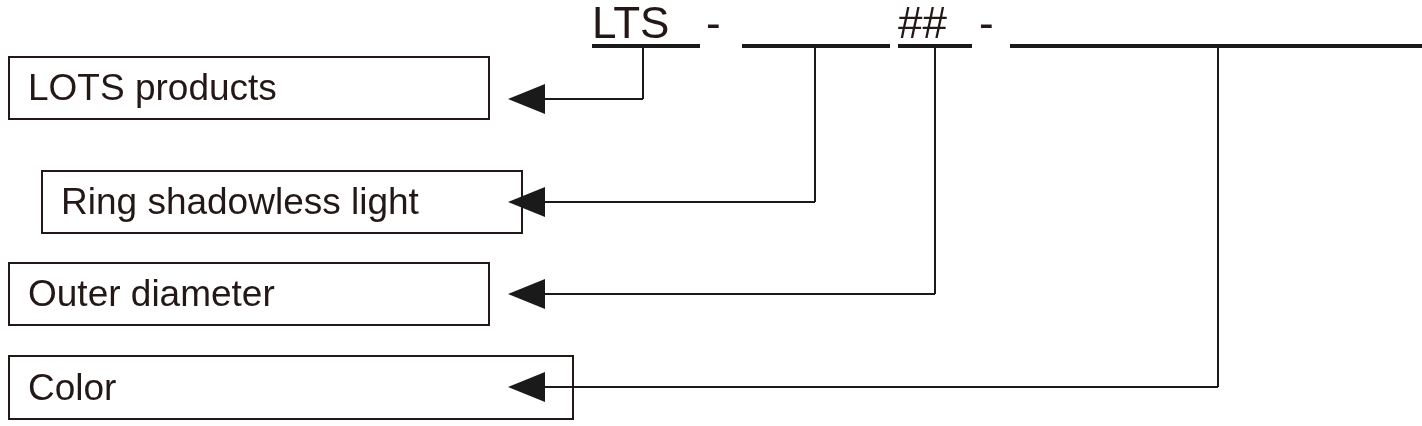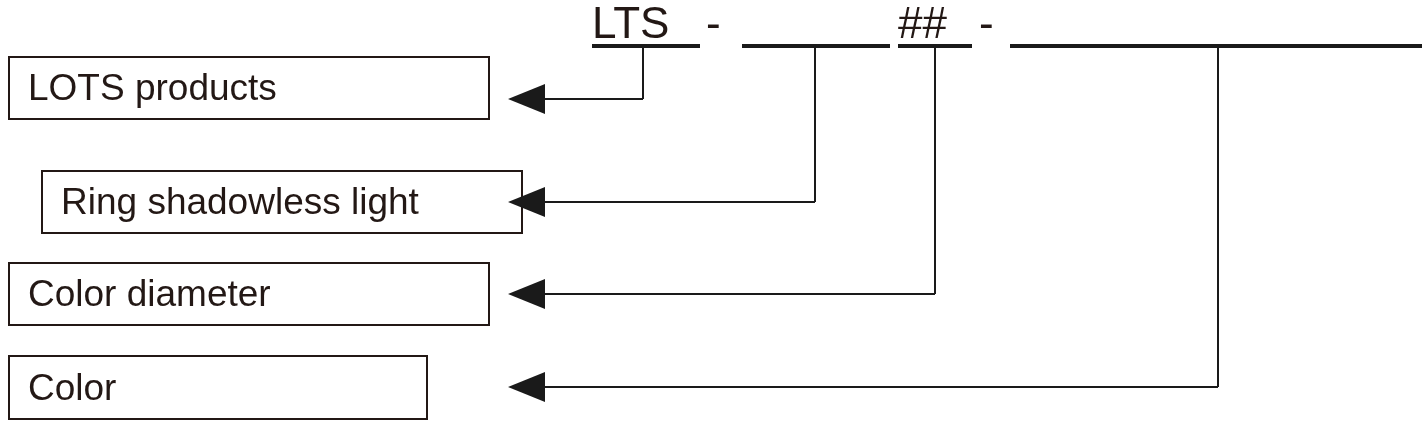--- a/index.html
+++ b/index.html
@@ -86,23 +86,23 @@
     </div>
 
   <div id="boxes">
       <div class="label-box" style="left: 8px; top: 56px; width: 482px; height: 64px;">
         <div class="label-text">LOTS products</div>
       </div>
       <div class="label-box" style="left: 10px; top: 170px; width: 482px; height: 64px; margin-left: 31px;">
         <div class="label-text">Ring shadowless light</div>
       </div>
       <div class="label-box" style="left: 8px; top: 262px; width: 482px; height: 64px;">
-        <div class="label-text">Color diameter</div>
+        <div class="label-text">Outer diameter</div>
       </div>
-      <div class="label-box" style="left: 8px; top: 355px; width: 420px; height: 65px;">
+      <div class="label-box" style="left: 8px; top: 355px; width: 566px; height: 65px;">
         <div class="label-text">Color</div>
       </div>
     </div>
 
   <svg id="leaders" viewBox="0 0 1422 426" width="1422" height="426">
       <line x1="592" y1="46" x2="700" y2="46" stroke="#1a1a1a" stroke-width="3.5" shape-rendering="crispEdges"></line>
       <line x1="742" y1="46" x2="890" y2="46" stroke="#1a1a1a" stroke-width="3.5" shape-rendering="crispEdges"></line>
       <line x1="898" y1="46" x2="972" y2="46" stroke="#1a1a1a" stroke-width="3.5" shape-rendering="crispEdges"></line>
       <line x1="1010" y1="46" x2="1422" y2="46" stroke="#1a1a1a" stroke-width="3.5" shape-rendering="crispEdges"></line>
       <line x1="643" y1="46" x2="643" y2="99" stroke="#1a1a1a" stroke-width="2.5" shape-rendering="crispEdges"></line>

